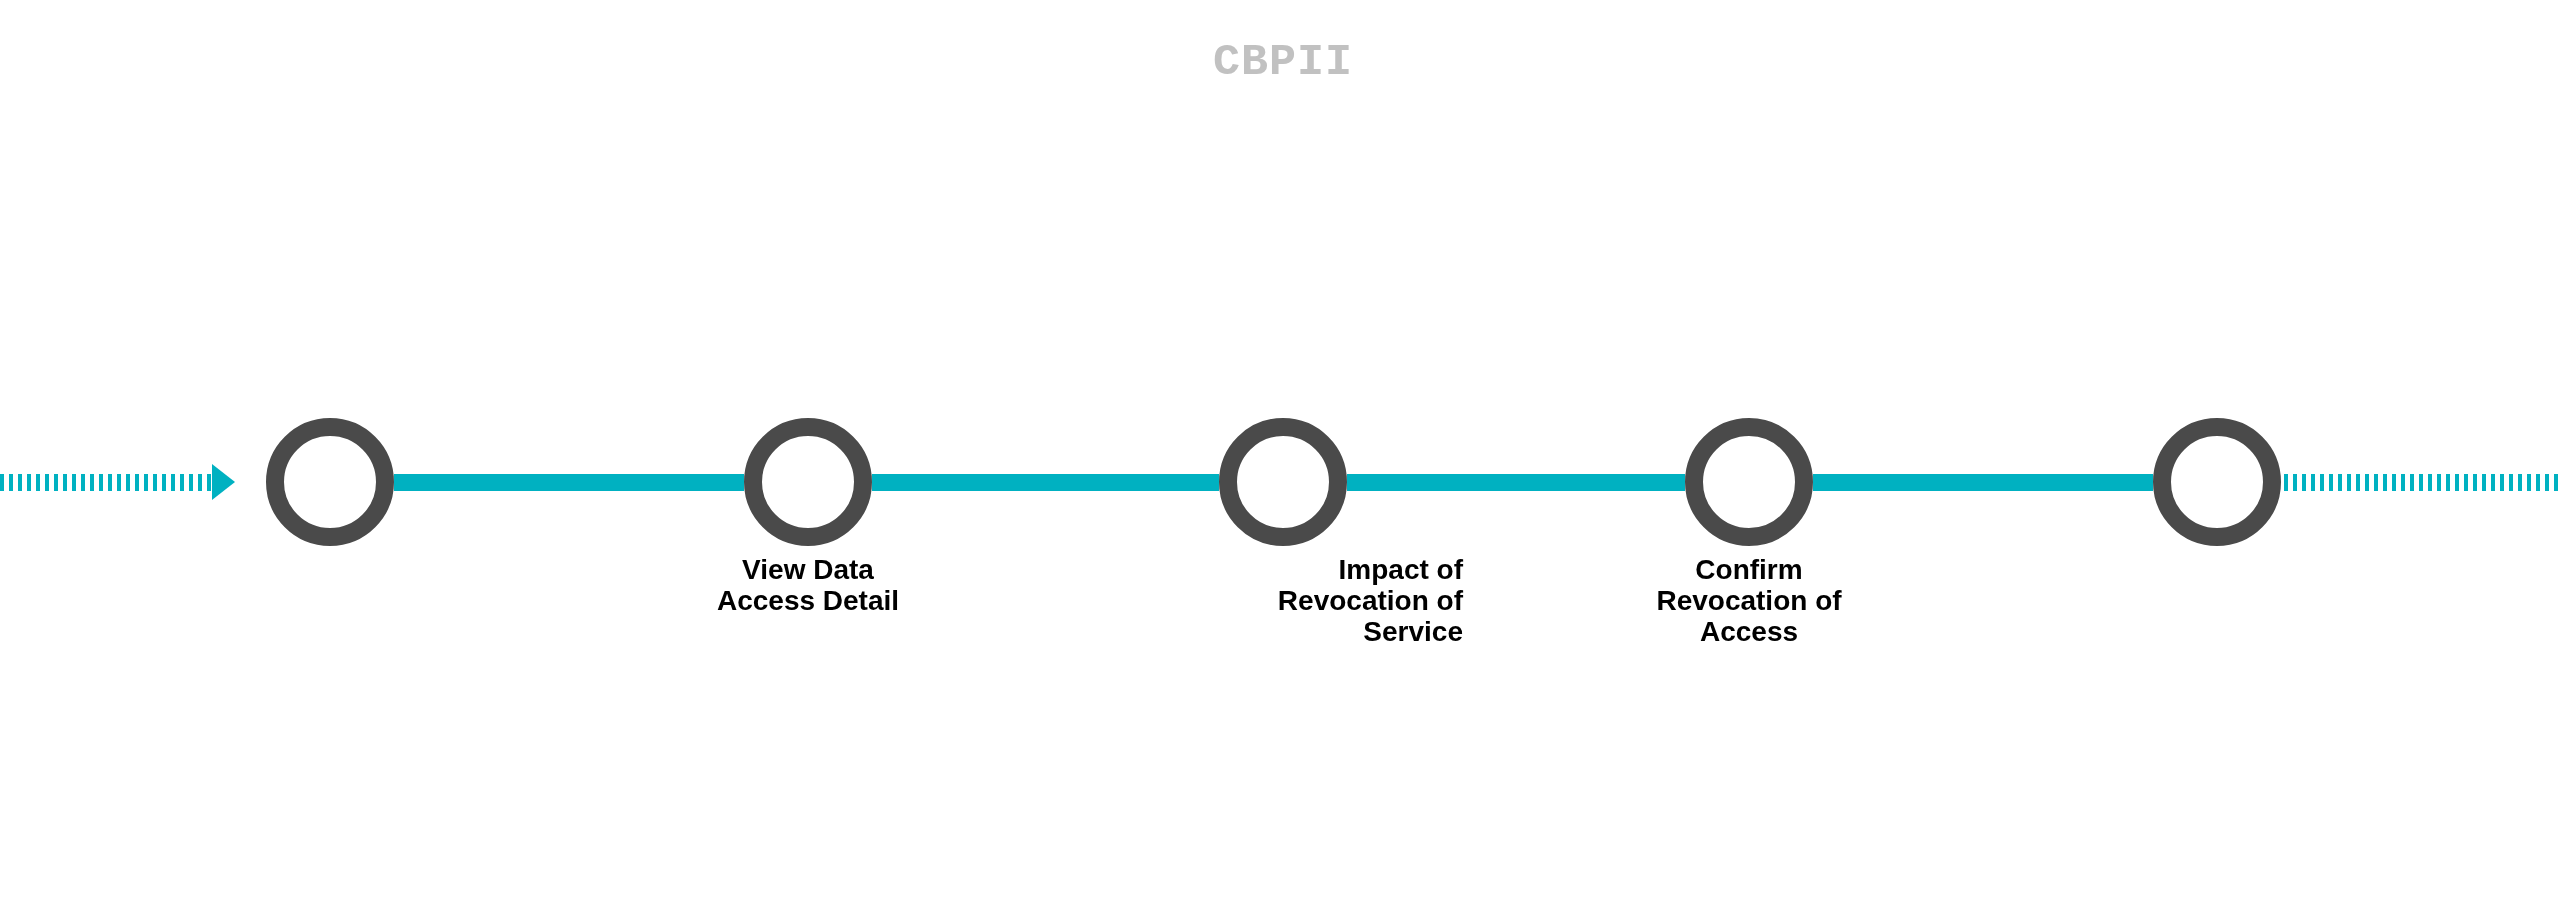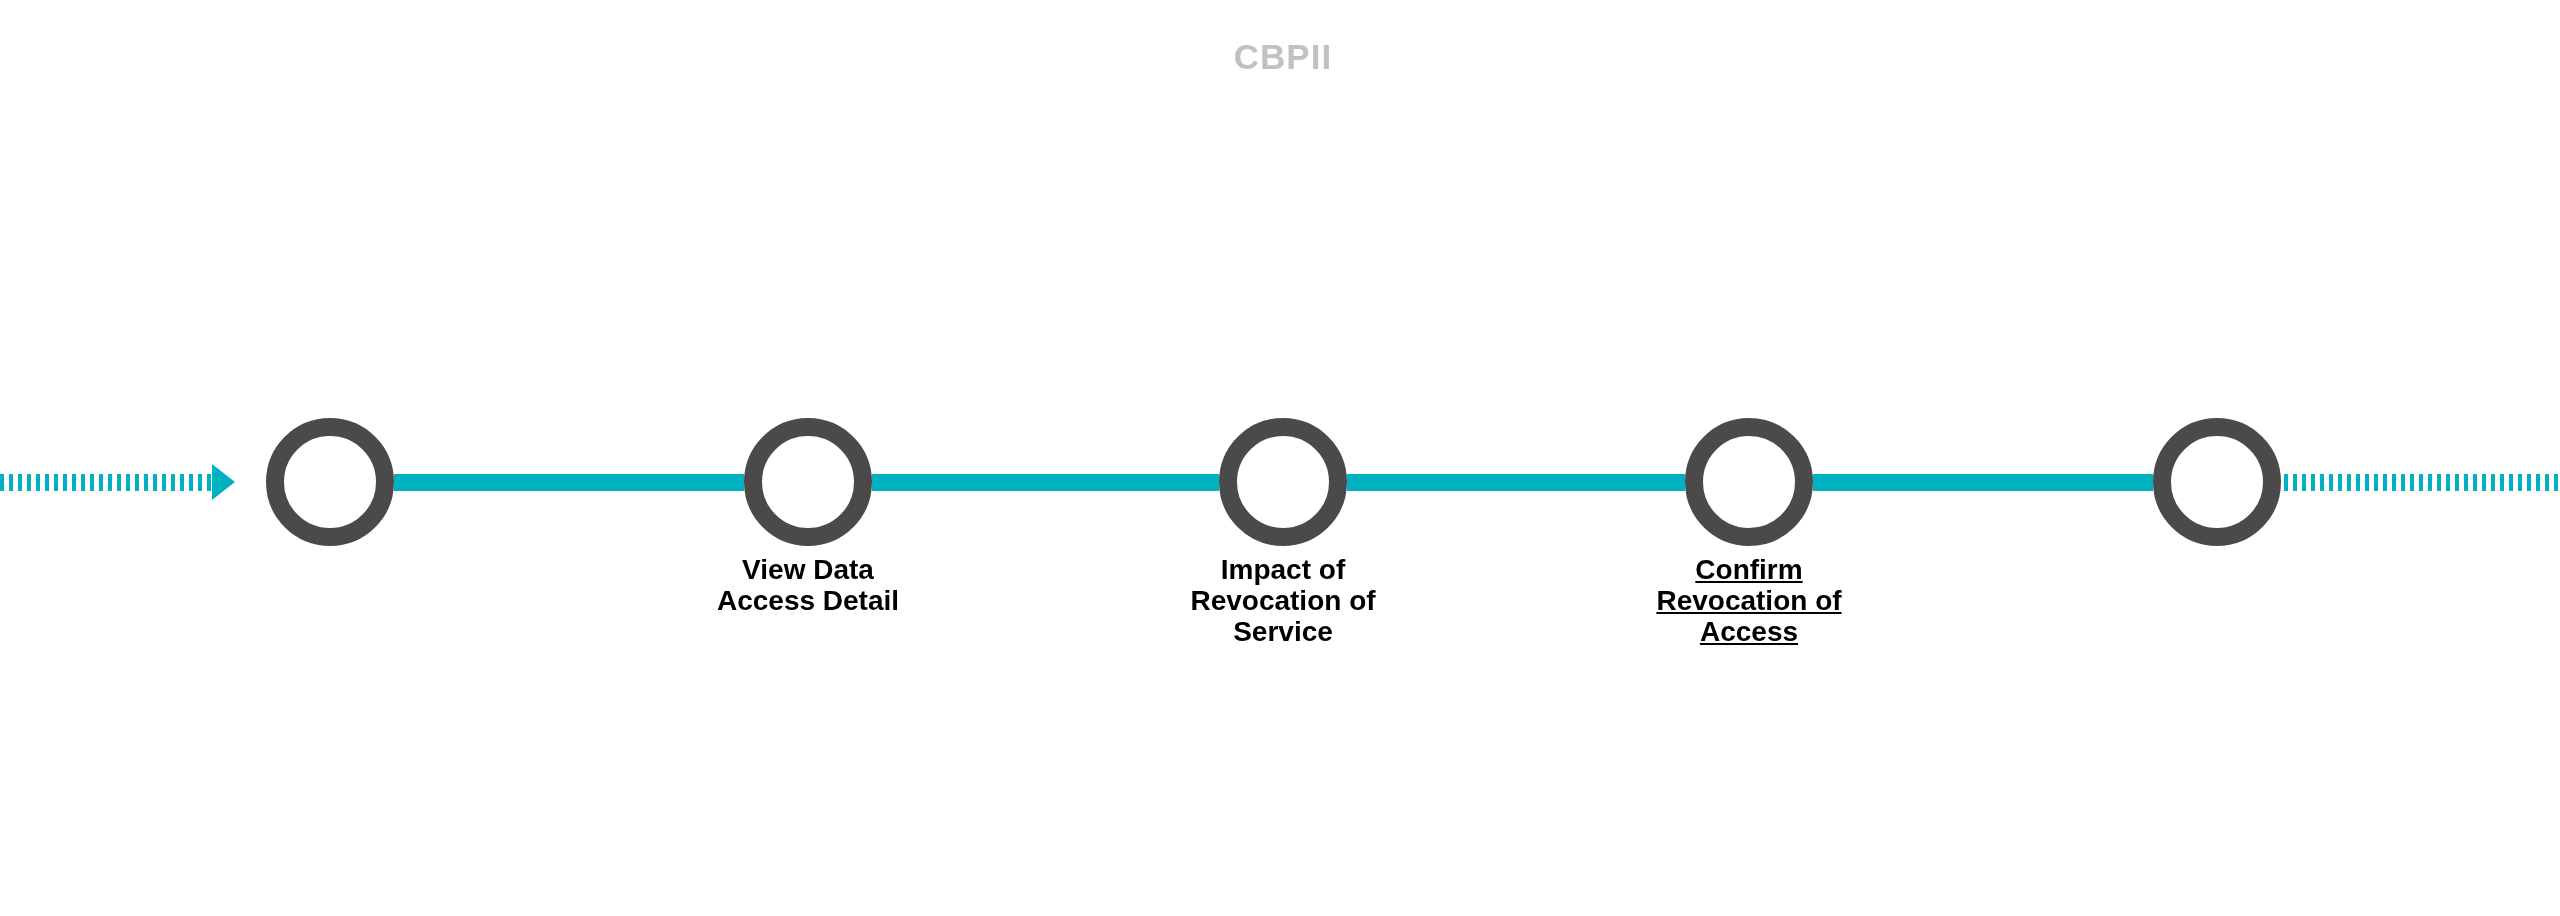--- a/index.html
+++ b/index.html
@@ -14,25 +14,26 @@
     height: 916px;
     background: #ffffff;
     overflow: hidden;
   }
   .diagram-title {
     position: absolute;
     top: 38px;
     left: 1083px;
     width: 400px;
     text-align: center;
-    font-size: 35px;
+    font-size: 45px;
     font-weight: bold;
     color: var(--title-gray, #c1c1c1);
     letter-spacing: 1px;
     line-height: 1.1;
+    font-family: Liberation Mono, monospace;
   }
   .solid-line {
     position: absolute;
     top: 474px;
     height: 17px;
     background: var(--accent, #00b1c1);
   }
   .dashed-line {
     position: absolute;
     top: 474px;
@@ -82,22 +83,22 @@
     width: 360px;
     text-align: center;
     font-size: 28px;
     font-weight: bold;
     color: var(--label, #000000);
     line-height: 31px;
     white-space: pre-line;
   }
   .l1 { left: 150px; }
   .l2 { left: 628px; }
-  .l3 { left: 1103px; }
-  .l4 { left: 1569px; text-decoration: underline; }
+  .l3 { left: 1103px; text-align: right; }
+  .l4 { left: 1569px; }
   .l5 { left: 2037px; }
 </style>
 </head>
 <body>
 
 <div id="canvas">
 
   <div class="diagram-title">CBPII</div>
 
   <div class="dashed-line in"></div>

